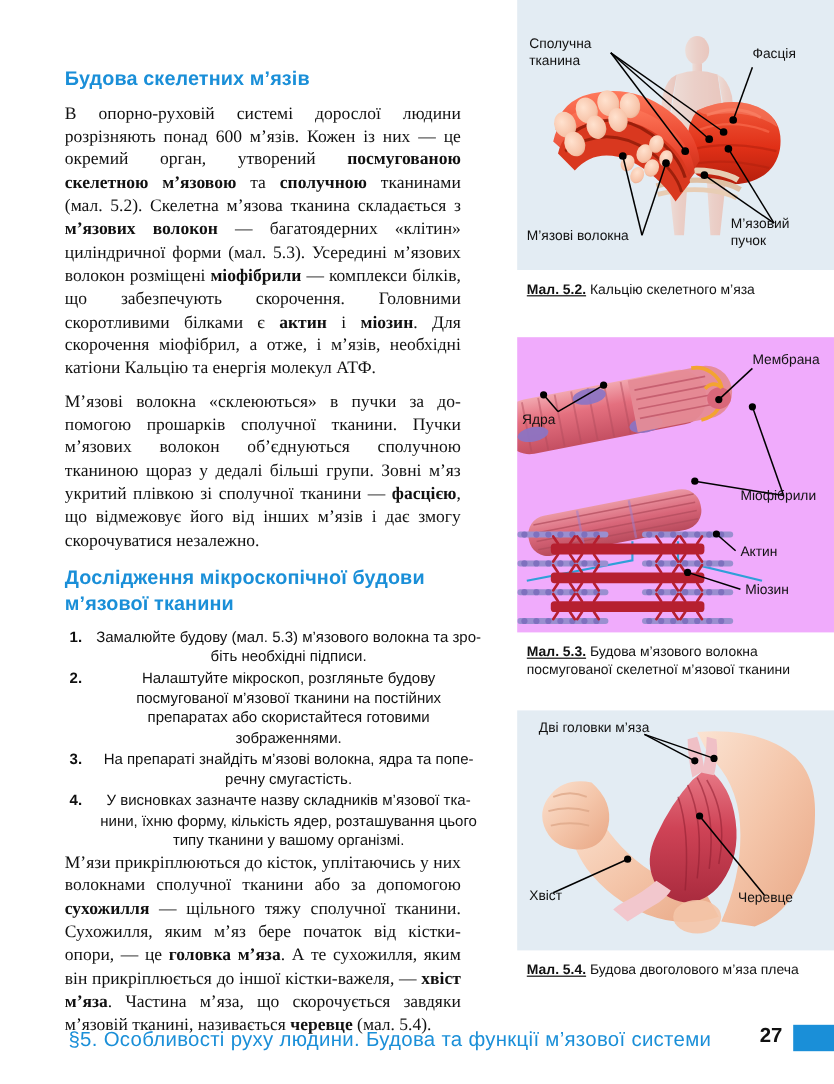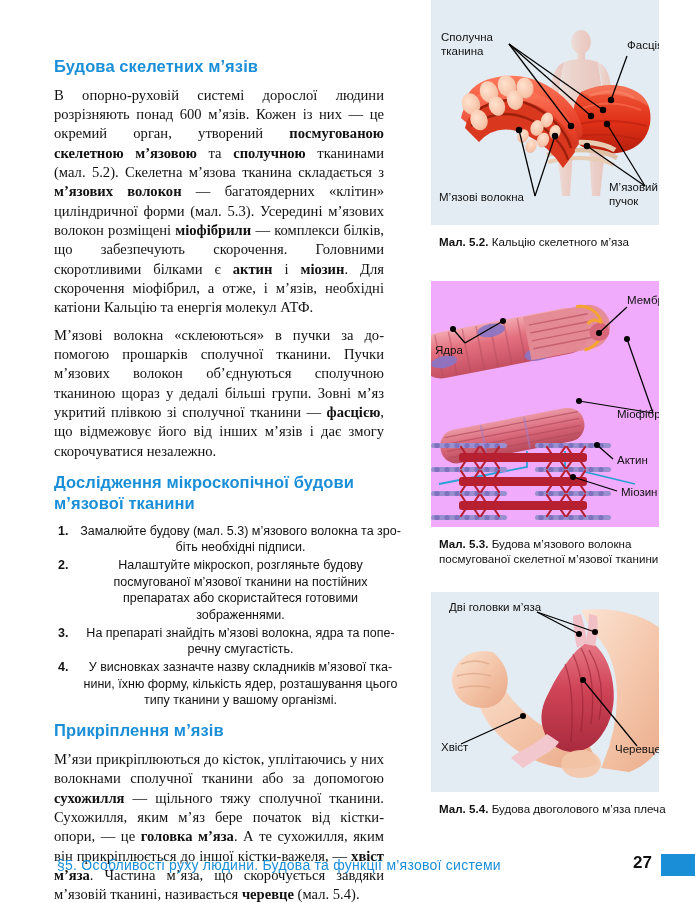--- a/index.html
+++ b/index.html
@@ -81,37 +81,37 @@
     width: 264px;
     height: 845px;
   }
   .figure-block { position: absolute; left: 0; width: 264px; }
   .fig1 { top: 0; }
   .fig2 { top: 281px; }
   .fig3 { top: 592px; }
 
   .figure-panel {
     position: relative;
-    width: 228px;
+    width: 264px;
     background: #e3ecf3;
     overflow: hidden;
   }
   .figure-panel.white-bg { background: #f0abfc; }
   .fig1 .figure-panel { height: 225px; }
   .fig2 .figure-panel { height: 246px; }
   .fig3 .figure-panel { height: 200px; }
 
   .figure-caption {
     font-family: "Liberation Sans", sans-serif;
     font-size: 11.6px;
     line-height: 1.30;
     color: #111111;
     padding: 9px 14px 0 8px;
   }
-  .figure-caption .cap-num { font-weight: bold; }
+  .figure-caption .cap-num { font-weight: bold; text-decoration: underline; }
 
   .fig-label {
     position: absolute;
     font-family: "Liberation Sans", sans-serif;
     font-size: 11.5px;
     color: #111111;
     line-height: 1.22;
     white-space: pre-line;
   }
 
@@ -123,21 +123,21 @@
     left: 0;
     bottom: 0;
     width: 695px;
     height: 58px;
   }
   .footer-title {
     position: absolute;
     left: 57px;
     top: 12px;
     font-family: "Liberation Sans", sans-serif;
-    font-size: 14px;
+    font-size: 17px;
     color: #1a8fd8;
     letter-spacing: 0.25px;
   }
   .page-number {
     position: absolute;
     right: 43px;
     top: 8px;
     font-family: "Liberation Sans", sans-serif;
     font-size: 17px;
     font-weight: bold;
@@ -162,21 +162,20 @@
   <p class="body-text">М’язові волокна «склеюються» в пучки за до­помогою прошарків сполучної тканини. Пучки м’язових волокон об’єднуються сполучною тканиною щораз у дедалі більші групи. Зовні м’яз укритий плівкою зі сполучної тканини — <b>фасцією</b>, що відмежовує його від інших м’язів і дає змогу скорочуватися незалежно.</p>
 
   <h2 class="section-heading spaced">Дослідження мікроскопічної будови м’язової тканини</h2>
   <ol class="task-list">
     <li>Замалюйте будову (мал. 5.3) м’язового волокна та зро­біть необхідні підписи.</li>
     <li>Налаштуйте мікроскоп, розгляньте будову посмугованої м’язової тканини на постійних препаратах або скори­стайтеся готовими зображеннями.</li>
     <li>На препараті знайдіть м’язові волокна, ядра та попе­речну смугастість.</li>
     <li>У висновках зазначте назву складників м’язової тка­нини, їхню форму, кількість ядер, розташування цього типу тканини у вашому організмі.</li>
   </ol>
 
-  <h2 class="section-heading spaced">Прикріплення м’язів</h2>
   <p class="body-text">М’язи прикріплюються до кісток, уплітаючись у них волокнами сполучної тканини або за допомогою <b>сухожилля</b> — щільного тяжу спо­лучної тканини. Сухожилля, яким м’яз бере початок від кістки-опори, — це <b>головка м’яза</b>. А те сухожилля, яким він прикріплюється до іншої кістки-важеля, — <b>хвіст м’яза</b>. Частина м’яза, що скорочується завдяки м’язовій тка­нині, називається <b>черевце</b> (мал. 5.4).</p>
 </div>
 
 <div class="figure-column">
 
   <div class="figure-block fig1">
     <div class="figure-panel">
       <svg class="art" width="264" height="225" viewBox="0 0 264 225">
         <defs>
           <linearGradient id="bodyGrad" x1="0" y1="0" x2="1" y2="0">

